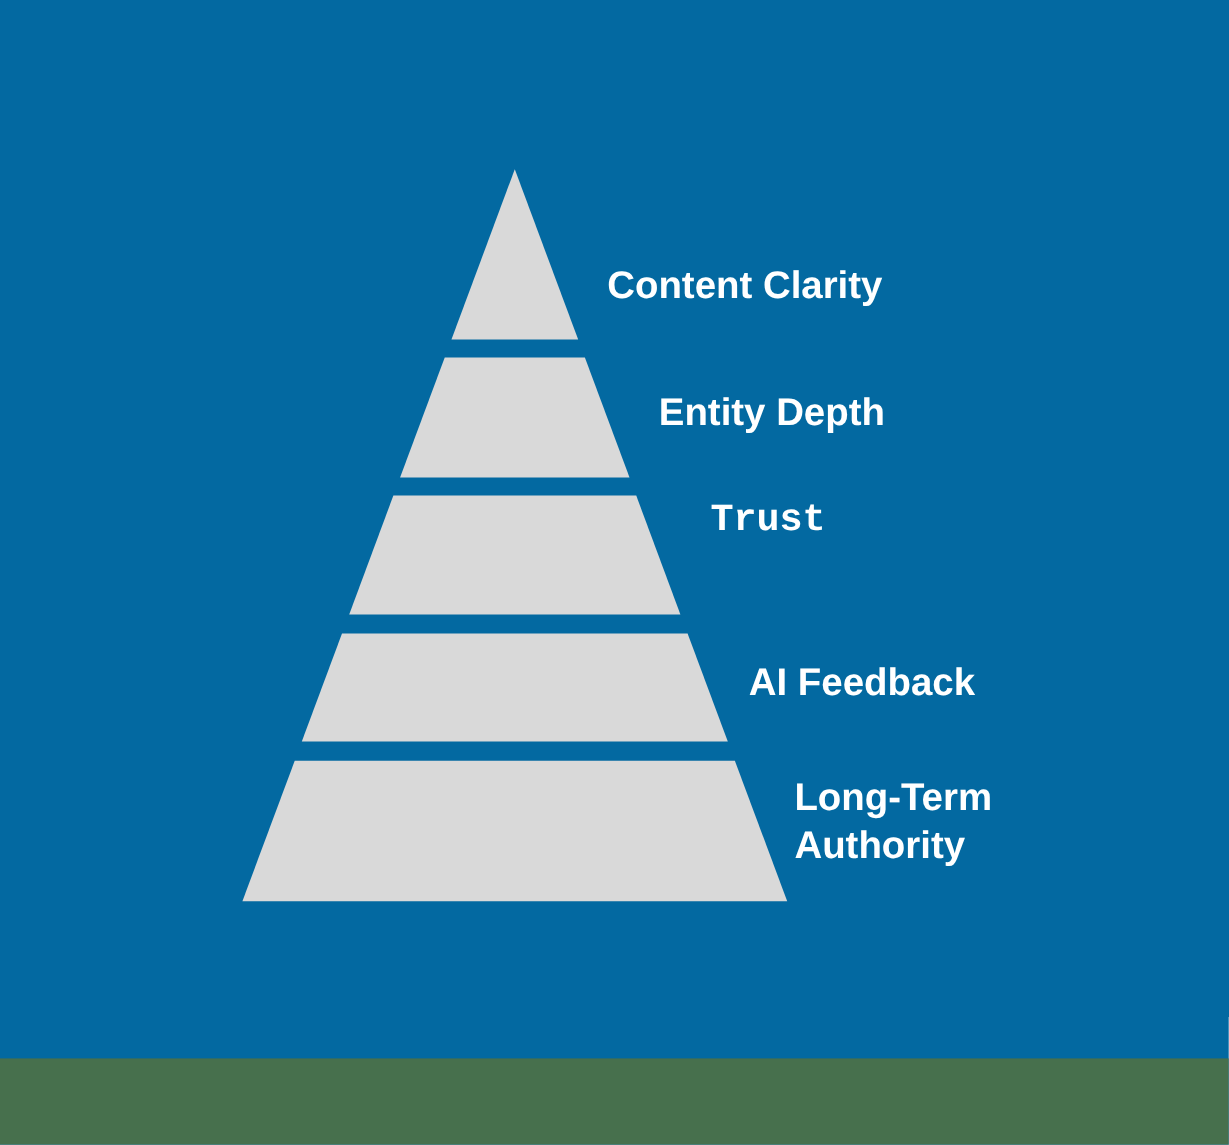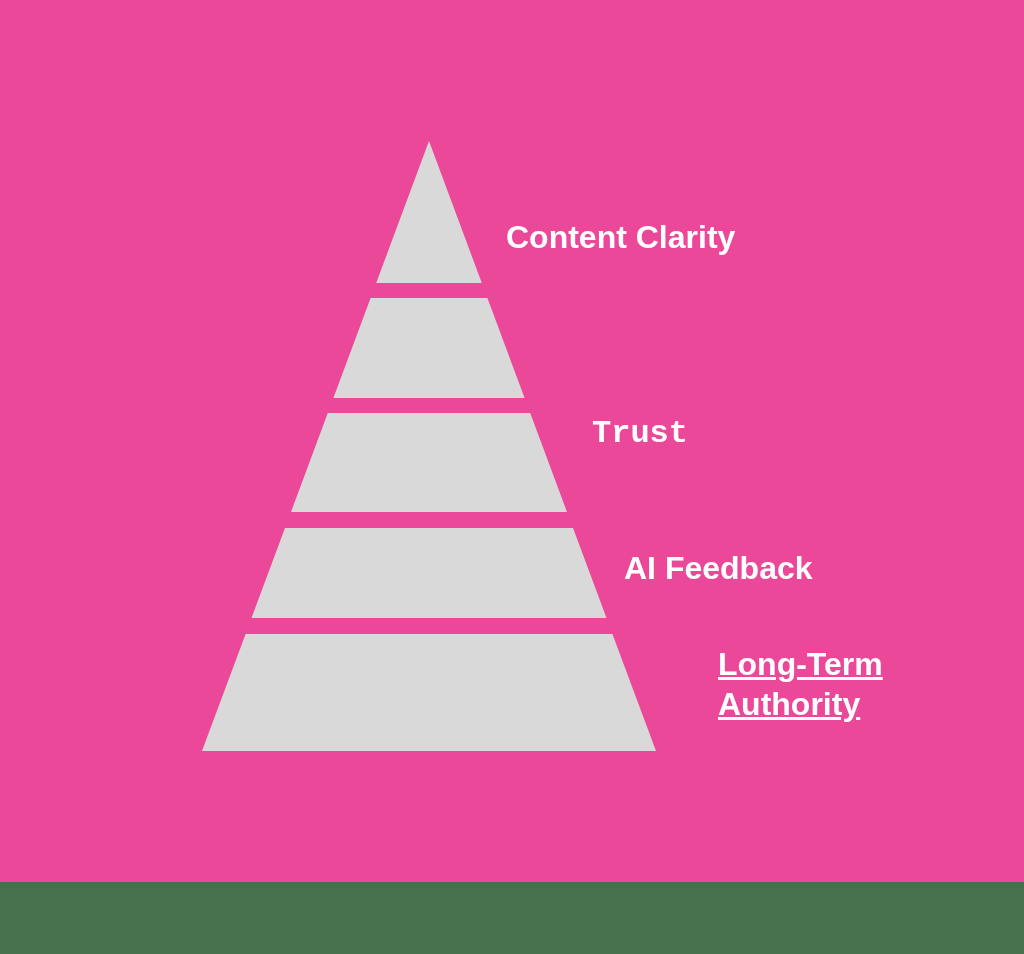--- a/index.html
+++ b/index.html
@@ -6,21 +6,21 @@
   html, body {
     width: 1024px;
     height: 954px;
     overflow: hidden;
     font-family: "Liberation Sans", sans-serif;
   }
   .canvas {
     position: relative;
     width: 1024px;
     height: 954px;
-    background: #ec4899;
+    background: #0369a1;
   }
   .pyramid-svg {
     position: absolute;
     left: 0;
     top: 0;
     width: 1024px;
     height: 954px;
     display: block;
   }
   .pyramid-svg polygon {
@@ -32,21 +32,21 @@
     font-weight: 700;
     font-size: 32px;
     line-height: 40px;
     letter-spacing: 0px;
     white-space: nowrap;
   }
   .label-1 { left: 506px; top: 217px; }
   .label-2 { left: 549px; top: 323px; }
   .label-3 { left: 592px; top: 414px; font-family: Liberation Mono, monospace; }
   .label-4 { left: 624px; top: 548px; text-align: right; }
-  .label-5 { left: 718px; top: 644px; white-space: normal; width: 200px; text-decoration: underline; }
+  .label-5 { left: 662px; top: 644px; white-space: normal; width: 200px; }
   .footer-bar {
     position: absolute;
     left: 0;
     top: 882px;
     width: 1024px;
     height: 72px;
     background: #47704d;
   }
 </style>
 </head>
@@ -57,20 +57,21 @@
   <svg class="pyramid-svg" viewBox="0 0 1024 954" aria-hidden="true">
     <polygon points="429,141 376.2,283 481.8,283"></polygon>
     <polygon points="370.6,298 487.4,298 524.6,398 333.4,398"></polygon>
     <polygon points="327.8,413 530.2,413 567,512 291,512"></polygon>
     <polygon points="285,528 573,528 606.5,618 251.5,618"></polygon>
     <polygon points="245.6,634 612.4,634 656,751 202,751"></polygon>
   </svg>
 
   <div class="level-label label-1">Content Clarity</div>
 
+  <div class="level-label label-2">Entity Depth</div>
 
   <div class="level-label label-3">Trust</div>
 
   <div class="level-label label-4">AI Feedback</div>
 
   <div class="level-label label-5">Long-Term Authority</div>
 
   <div class="footer-bar"></div>
 
 </div>

